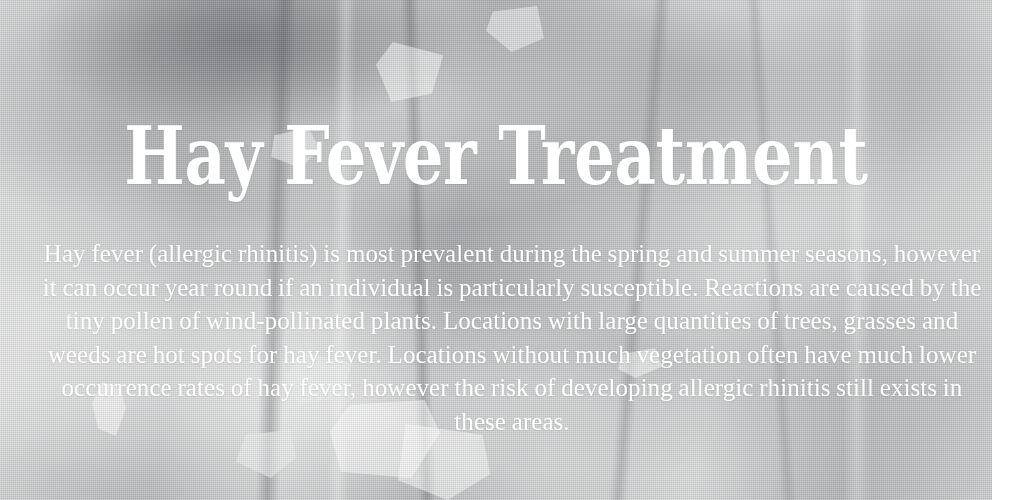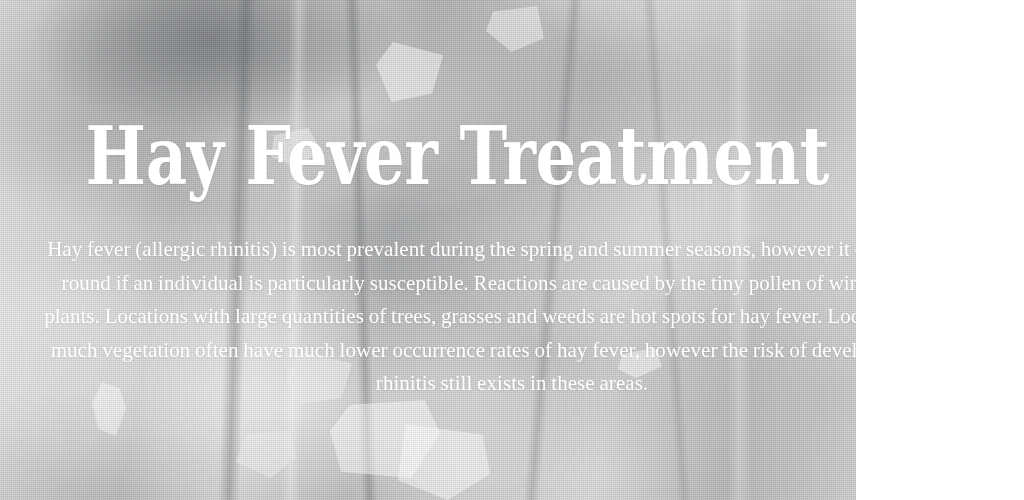--- a/index.html
+++ b/index.html
@@ -4,21 +4,21 @@
 <title>Hay Fever Treatment</title>
 <style>
   html, body {
     margin: 0;
     padding: 0;
     background: #ffffff;
   }
 
   #banner {
     position: relative;
-    width: 856px;
+    width: 992px;
     height: 500px;
     overflow: hidden;
     background-color: #b9babb;
     font-family: "Liberation Serif", "DejaVu Serif", serif;
     -webkit-font-smoothing: antialiased;
   }
 
   
   .tex {
     position: absolute;
@@ -122,21 +122,21 @@
 
   #body-paragraph {
     position: absolute;
     top: 212px;
     left: 38px;
     width: 948px;
     text-align: center;
     color: #ffffff;
     font-family: "Liberation Serif", "DejaVu Serif", serif;
     font-weight: normal;
-    font-size: 21px;
+    font-size: 25px;
     line-height: 33.5px;
     letter-spacing: 0.05px;
     word-spacing: -0.5px;
     text-shadow: 0 1px 2px rgba(125,127,129,0.20);
   }
 </style>
 </head>
 <body>
 
 <div id="banner">

